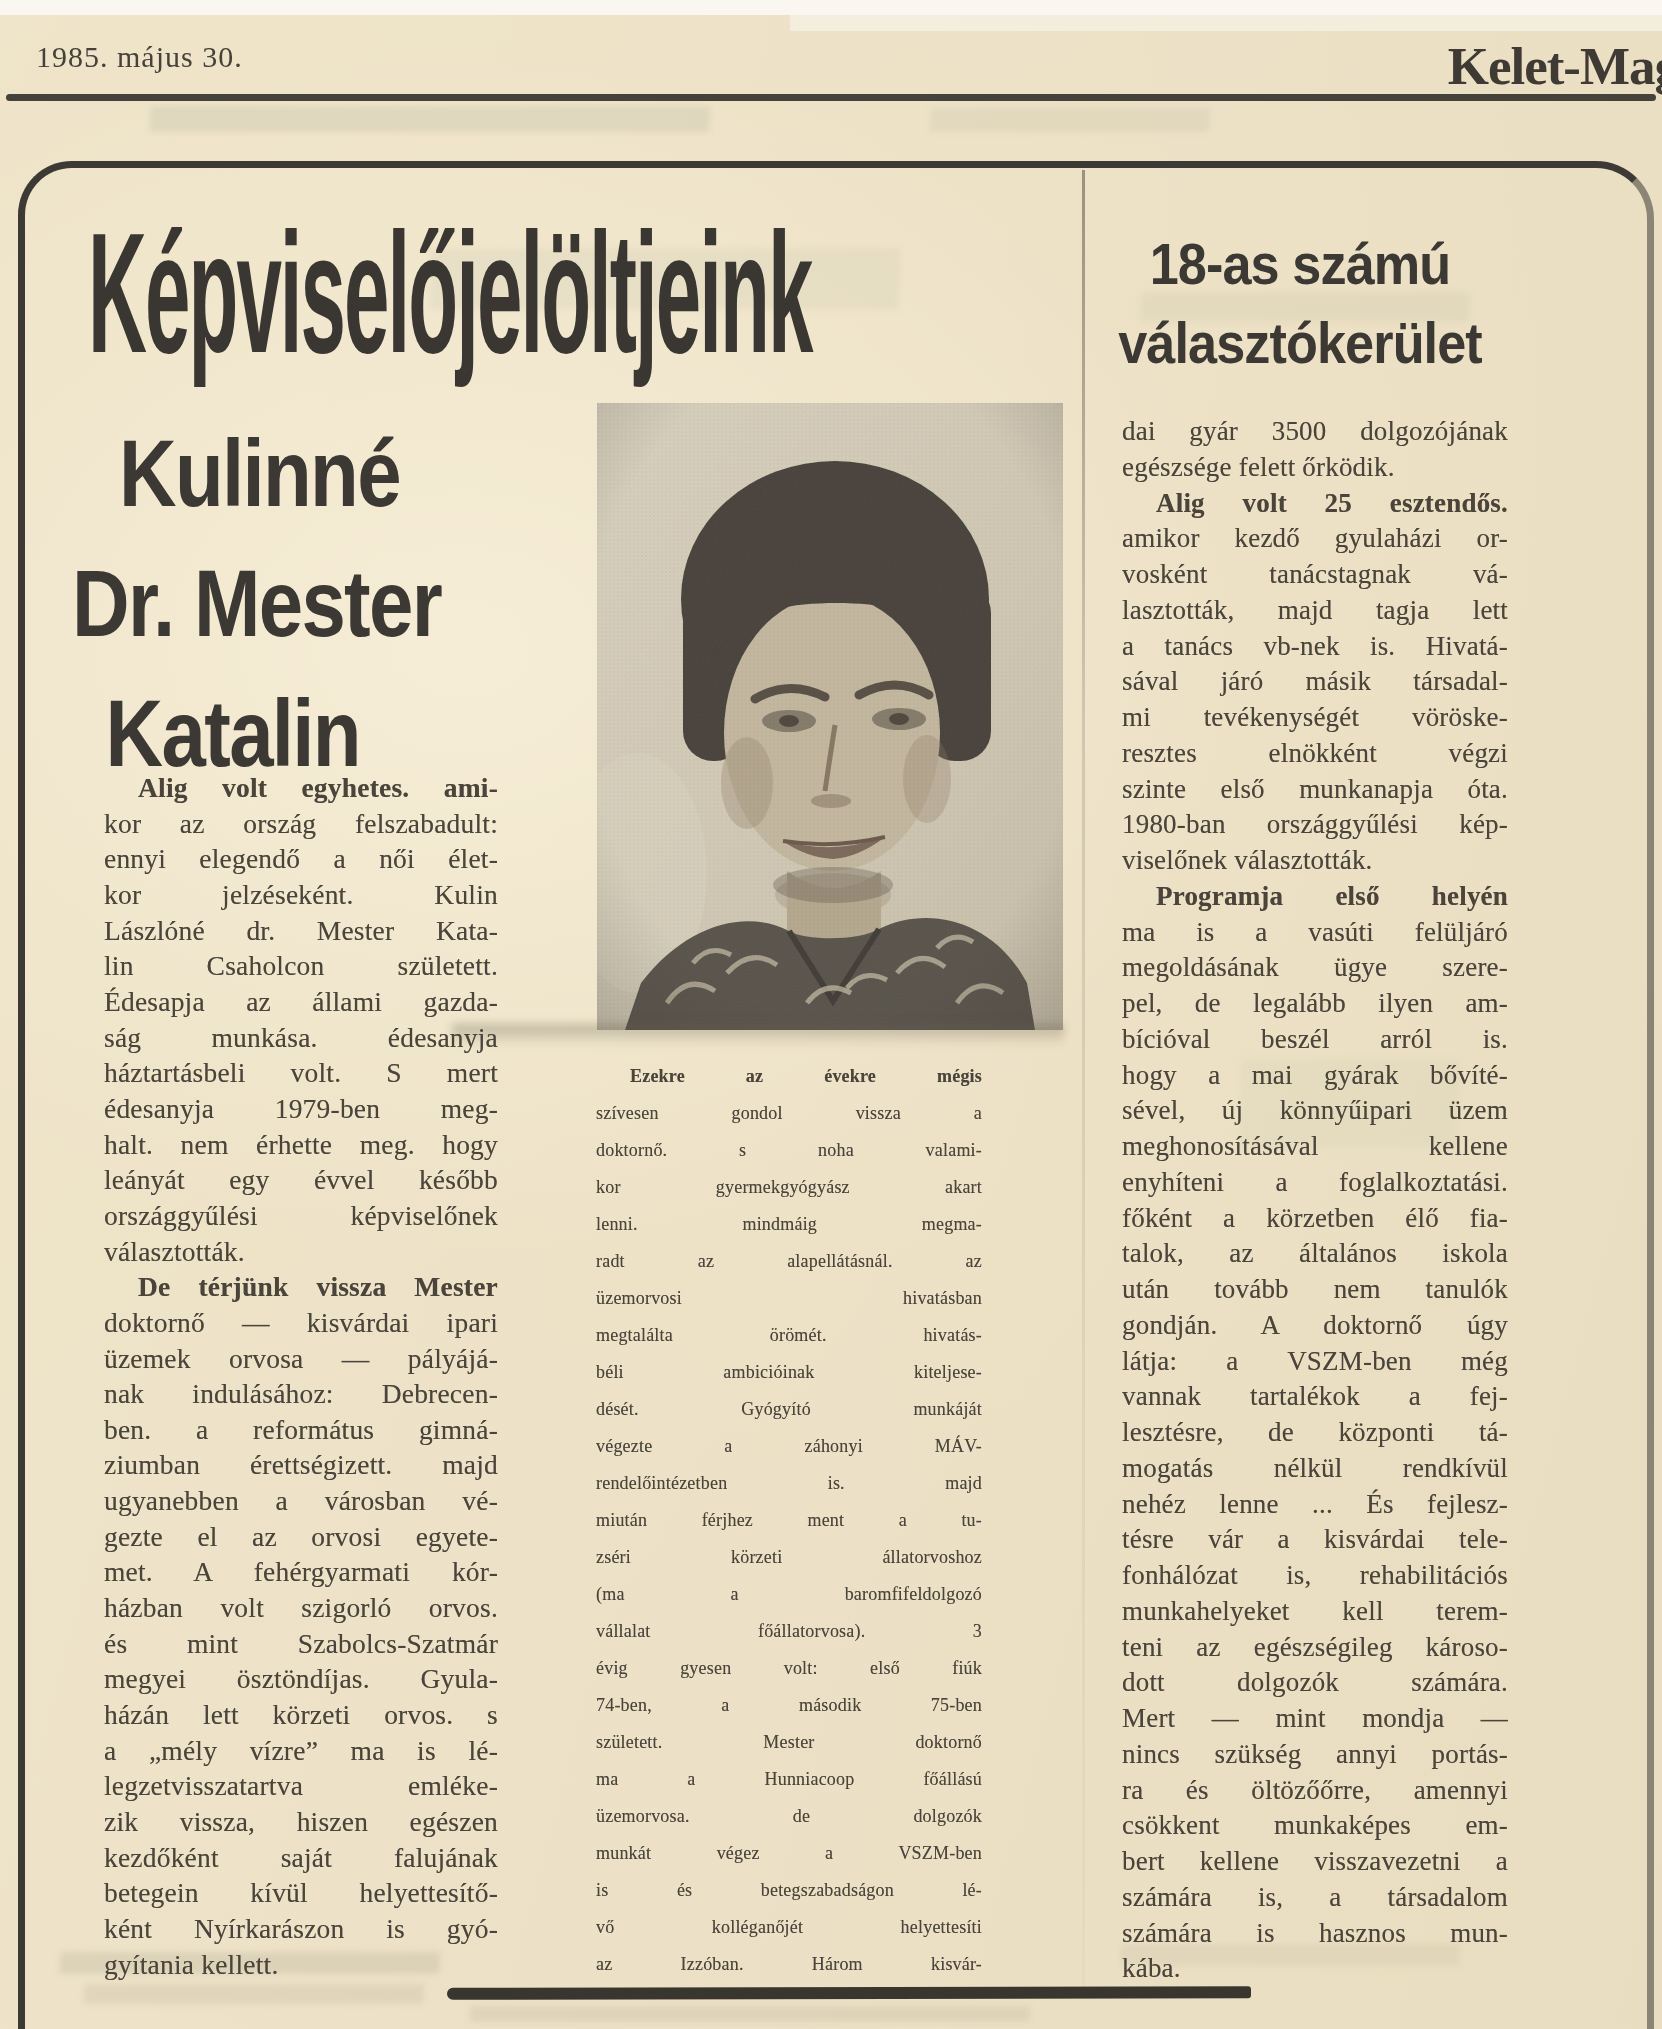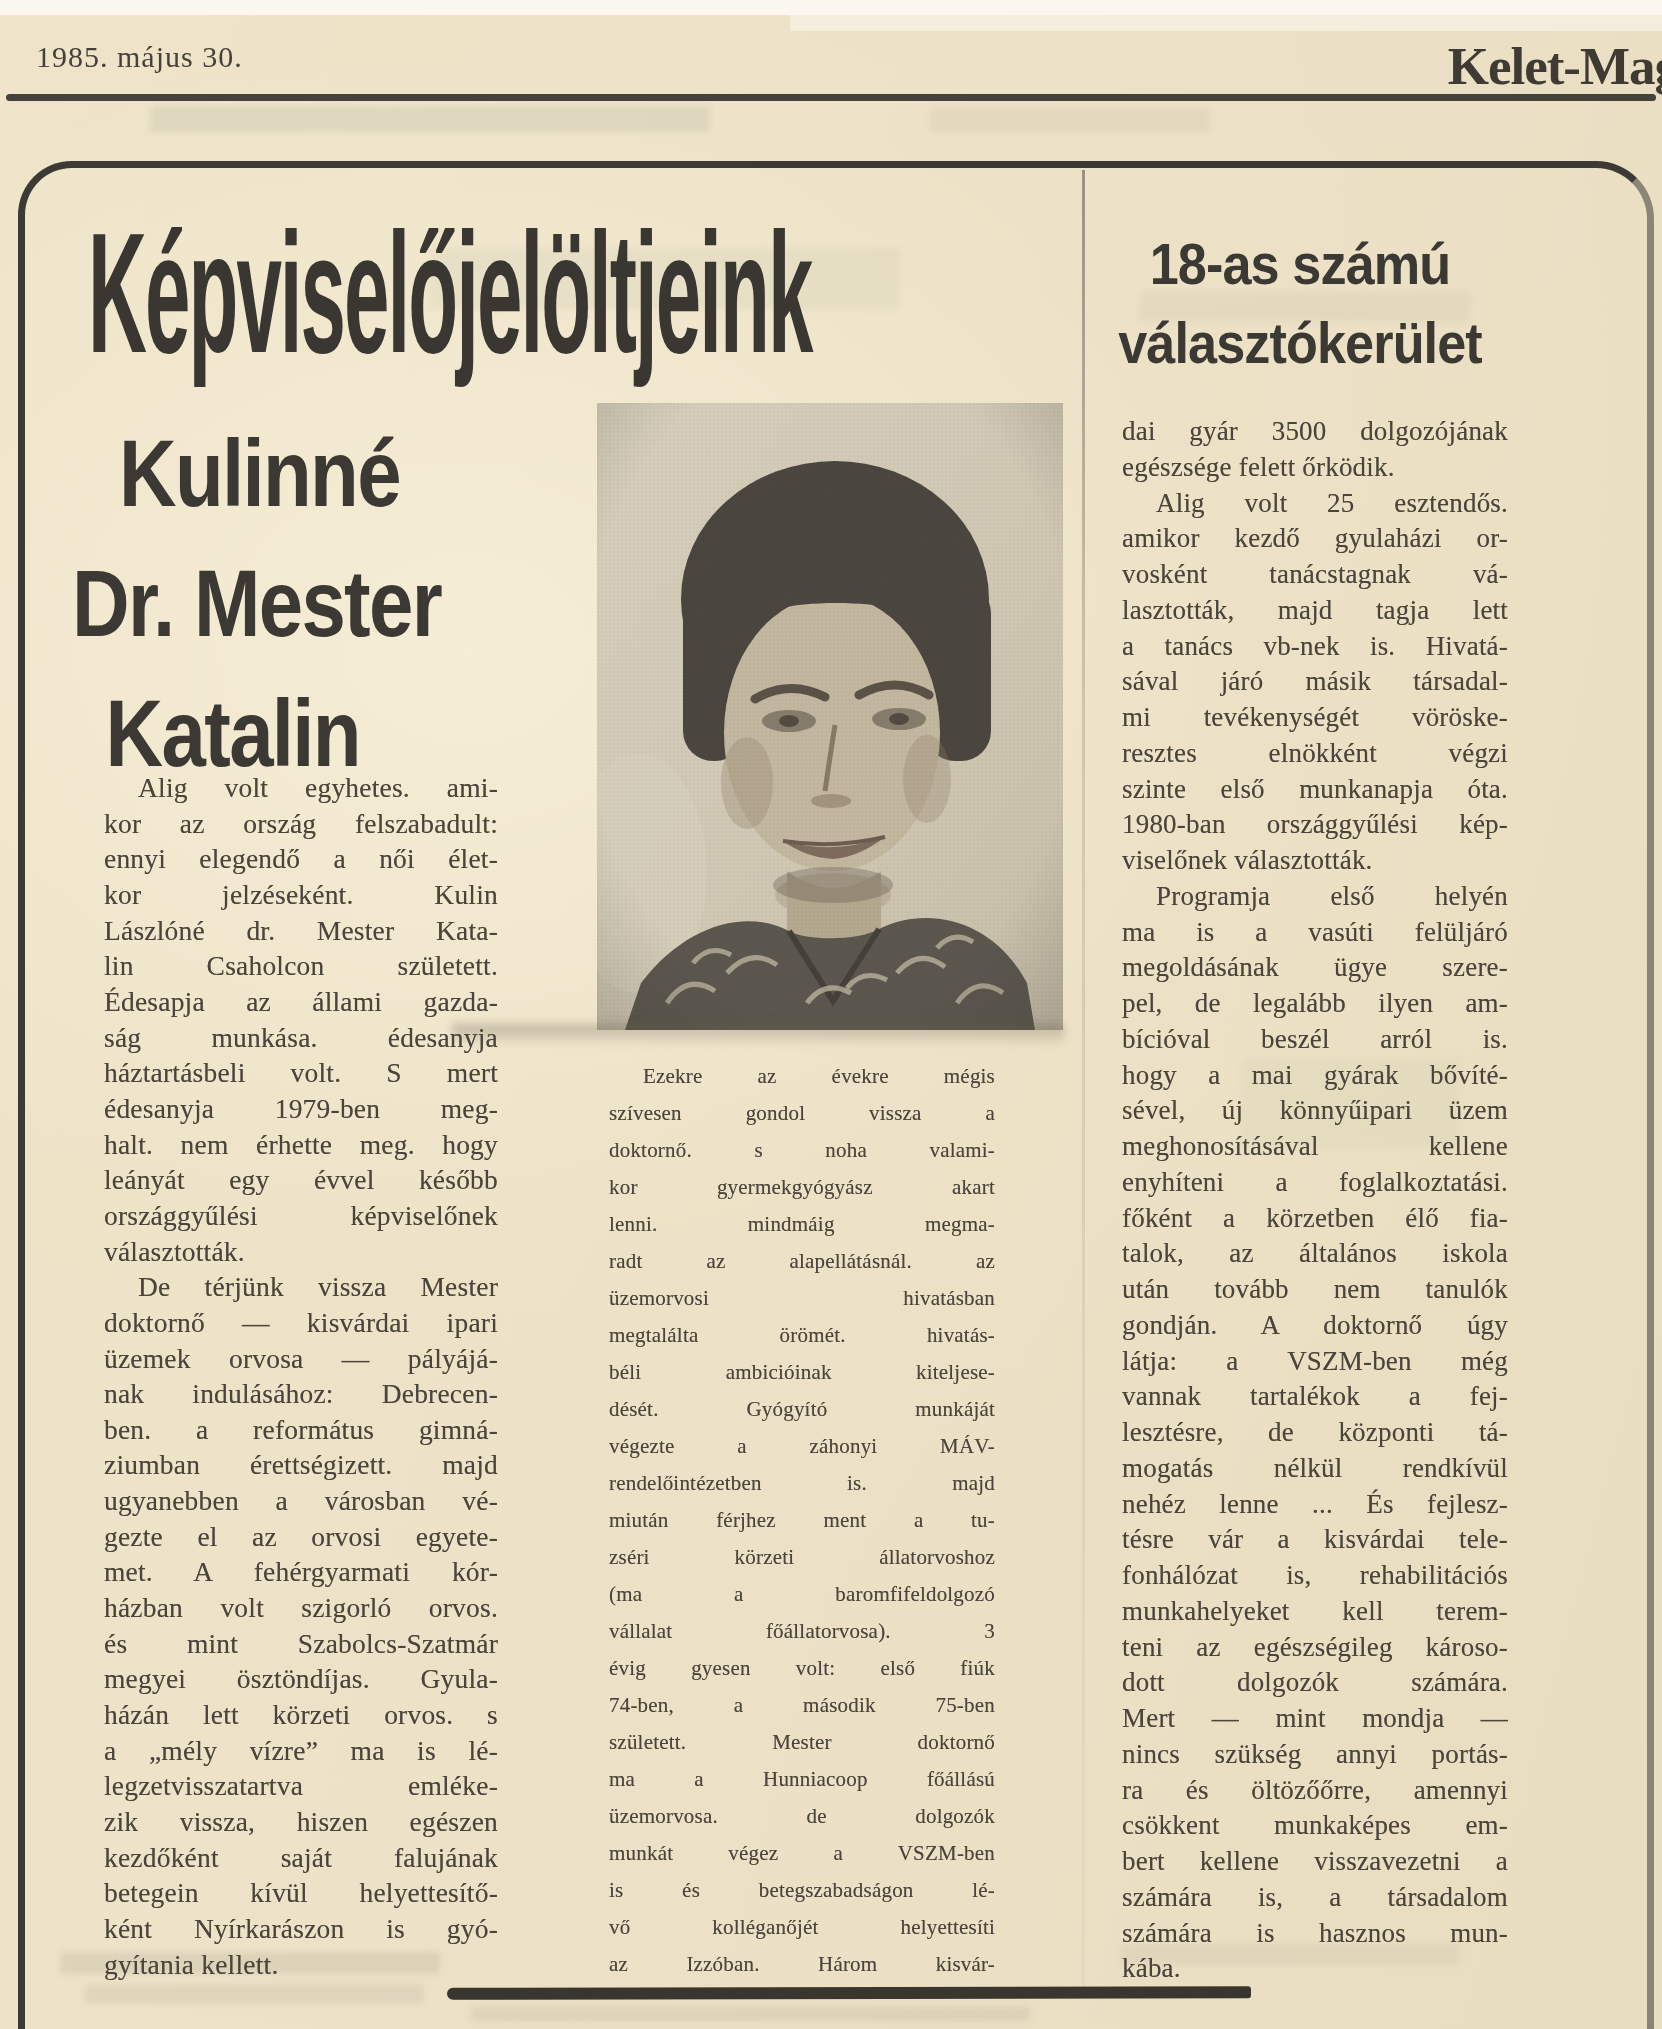--- a/index.html
+++ b/index.html
@@ -36,25 +36,25 @@
     font-family:"Liberation Sans",sans-serif;font-weight:700;font-size:58px;line-height:79px;
     color:#3c3934;letter-spacing:-1px;transform:scaleX(.9);transform-origin:center top;}
 
   .photo{position:absolute;left:597px;top:403px;width:466px;height:627px;}
   .photo svg{display:block;width:100%;height:100%;}
   .photo-shadow{position:absolute;left:452px;top:1024px;width:612px;height:22px;
     background:linear-gradient(to bottom, rgba(105,96,78,.38), rgba(105,96,78,0));filter:blur(4px);}
 
   .col{position:absolute;color:#4a443a;text-shadow:0 0 .5px rgba(74,68,58,.45);}
   .col-left{left:62px;top:770px;width:394px;font-size:27.5px;line-height:35.65px;margin-left:42px;}
-  .col-mid{left:596px;top:1058px;width:386px;font-size:21px;line-height:37px;margin-left:13px;}
+  .col-mid{left:596px;top:1058px;width:386px;font-size:18px;line-height:37px;}
   .col-right{left:1122px;top:414px;width:386px;font-size:27px;line-height:35.75px;}
   .jline{text-align:justify;text-align-last:justify;letter-spacing:.2px;}
   .jline.noj{text-align-last:left;}
-  .jline.ind{text-indent:34px;}
+  .jline.ind{text-indent:34px;font-weight:bold;}
 
   .ghost{position:absolute;filter:blur(3px);pointer-events:none;transform:skewX(-2deg);}
   .g1{left:150px;top:106px;width:560px;height:26px;background:rgba(110,122,104,.12);}
   .g2{left:930px;top:108px;width:280px;height:24px;background:rgba(110,122,104,.09);}
   .g3{left:430px;top:248px;width:470px;height:62px;background:rgba(110,130,104,.07);}
   .g4{left:1140px;top:292px;width:330px;height:30px;background:rgba(110,130,104,.08);}
   .g5{left:60px;top:1952px;width:380px;height:22px;background:rgba(108,100,84,.13);}
   .g6{left:84px;top:1984px;width:340px;height:20px;background:rgba(108,100,84,.10);}
   .g7{left:470px;top:2006px;width:560px;height:16px;background:rgba(108,100,84,.10);}
   .g8{left:1120px;top:1944px;width:340px;height:22px;background:rgba(108,100,84,.07);}

